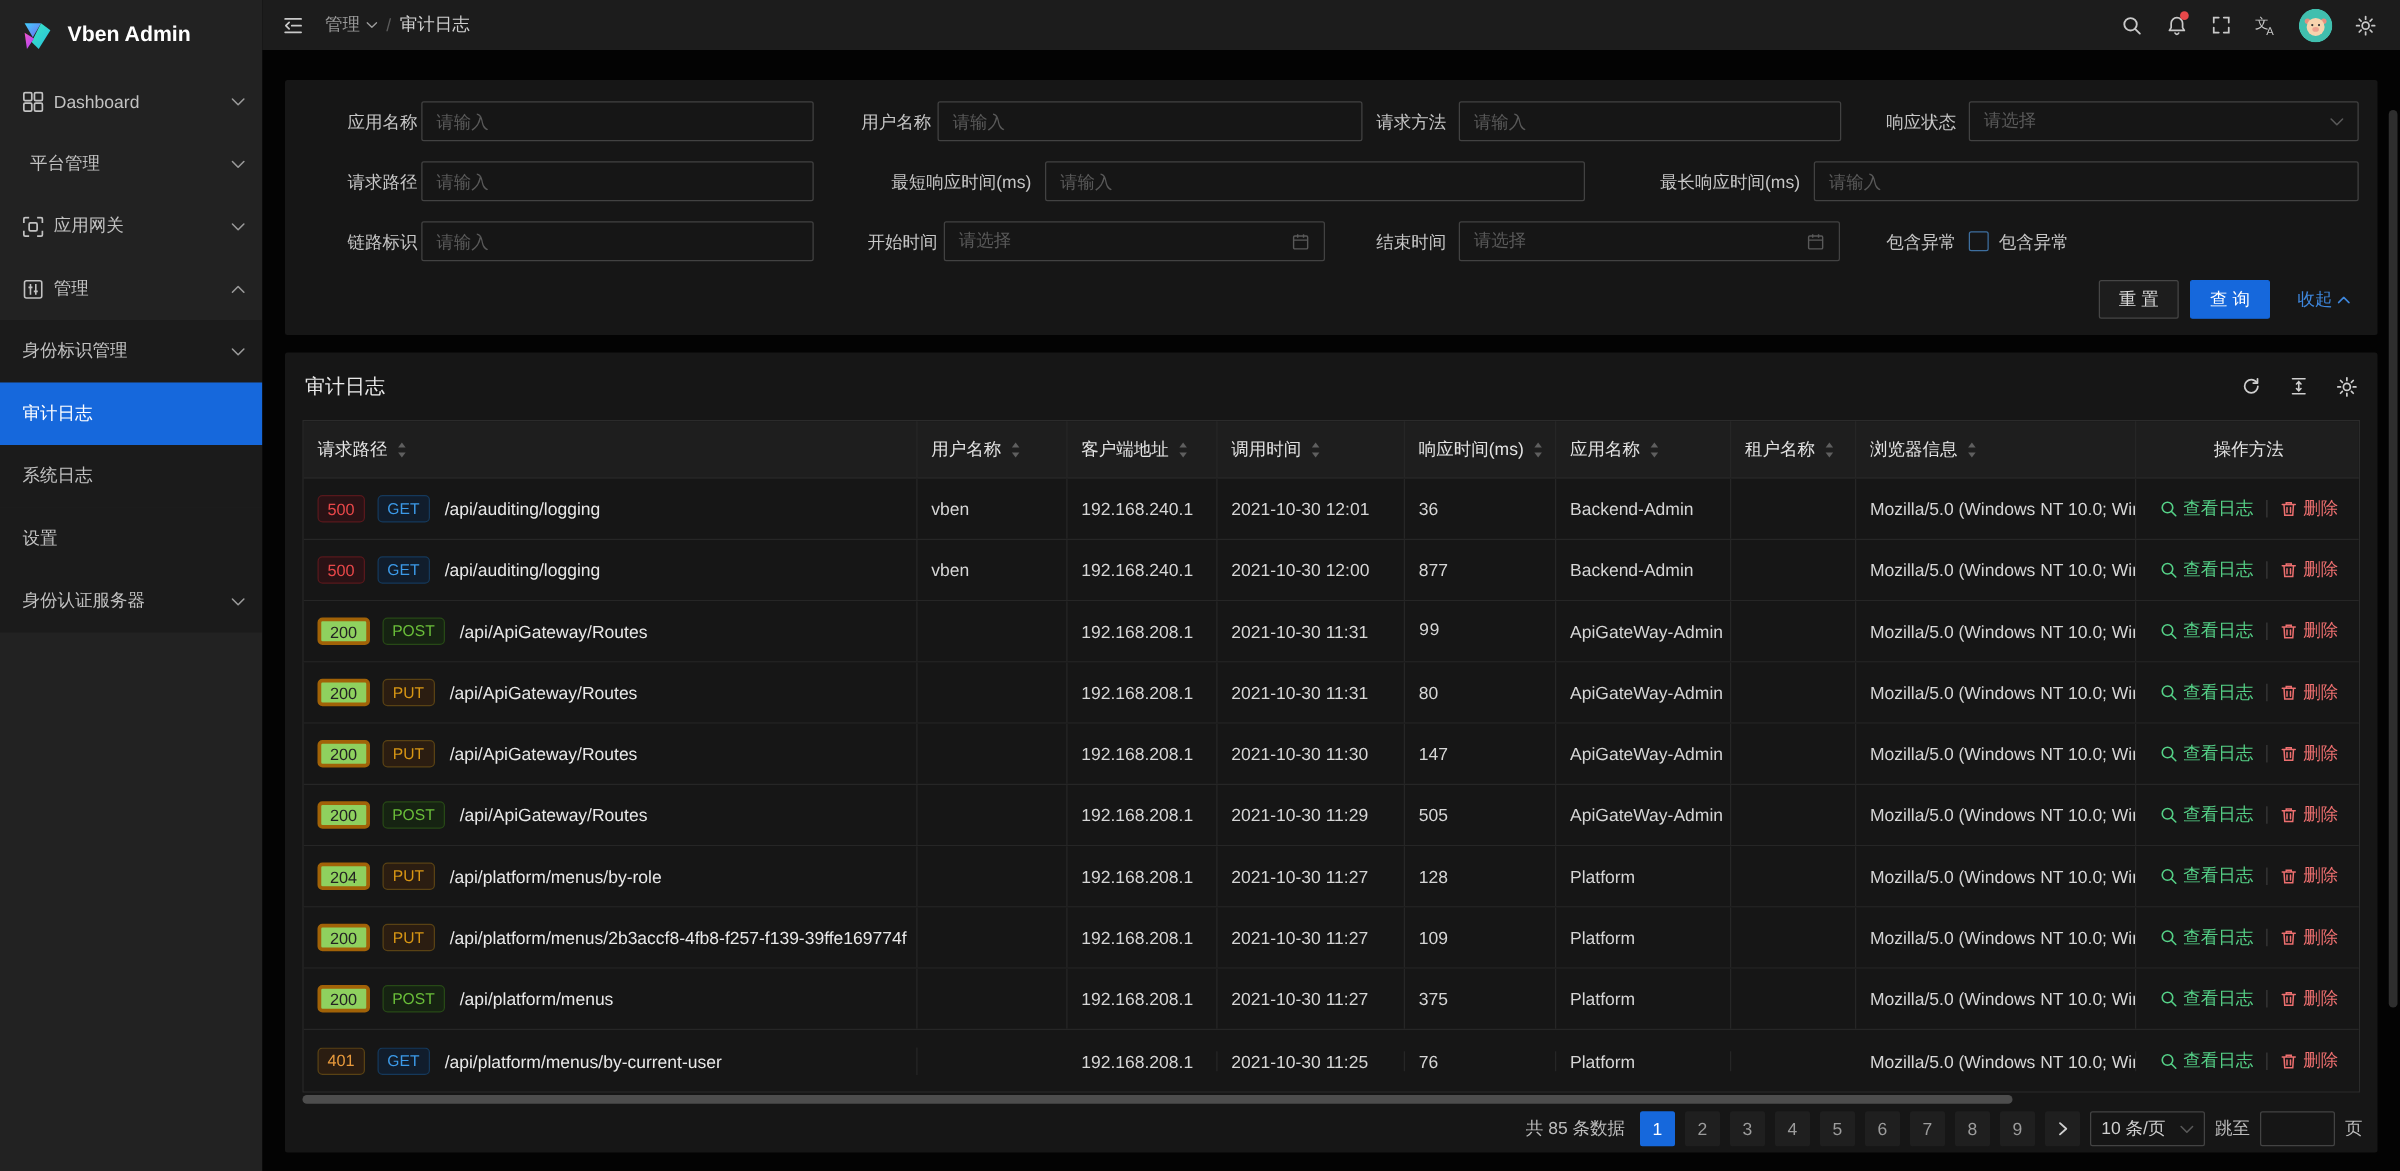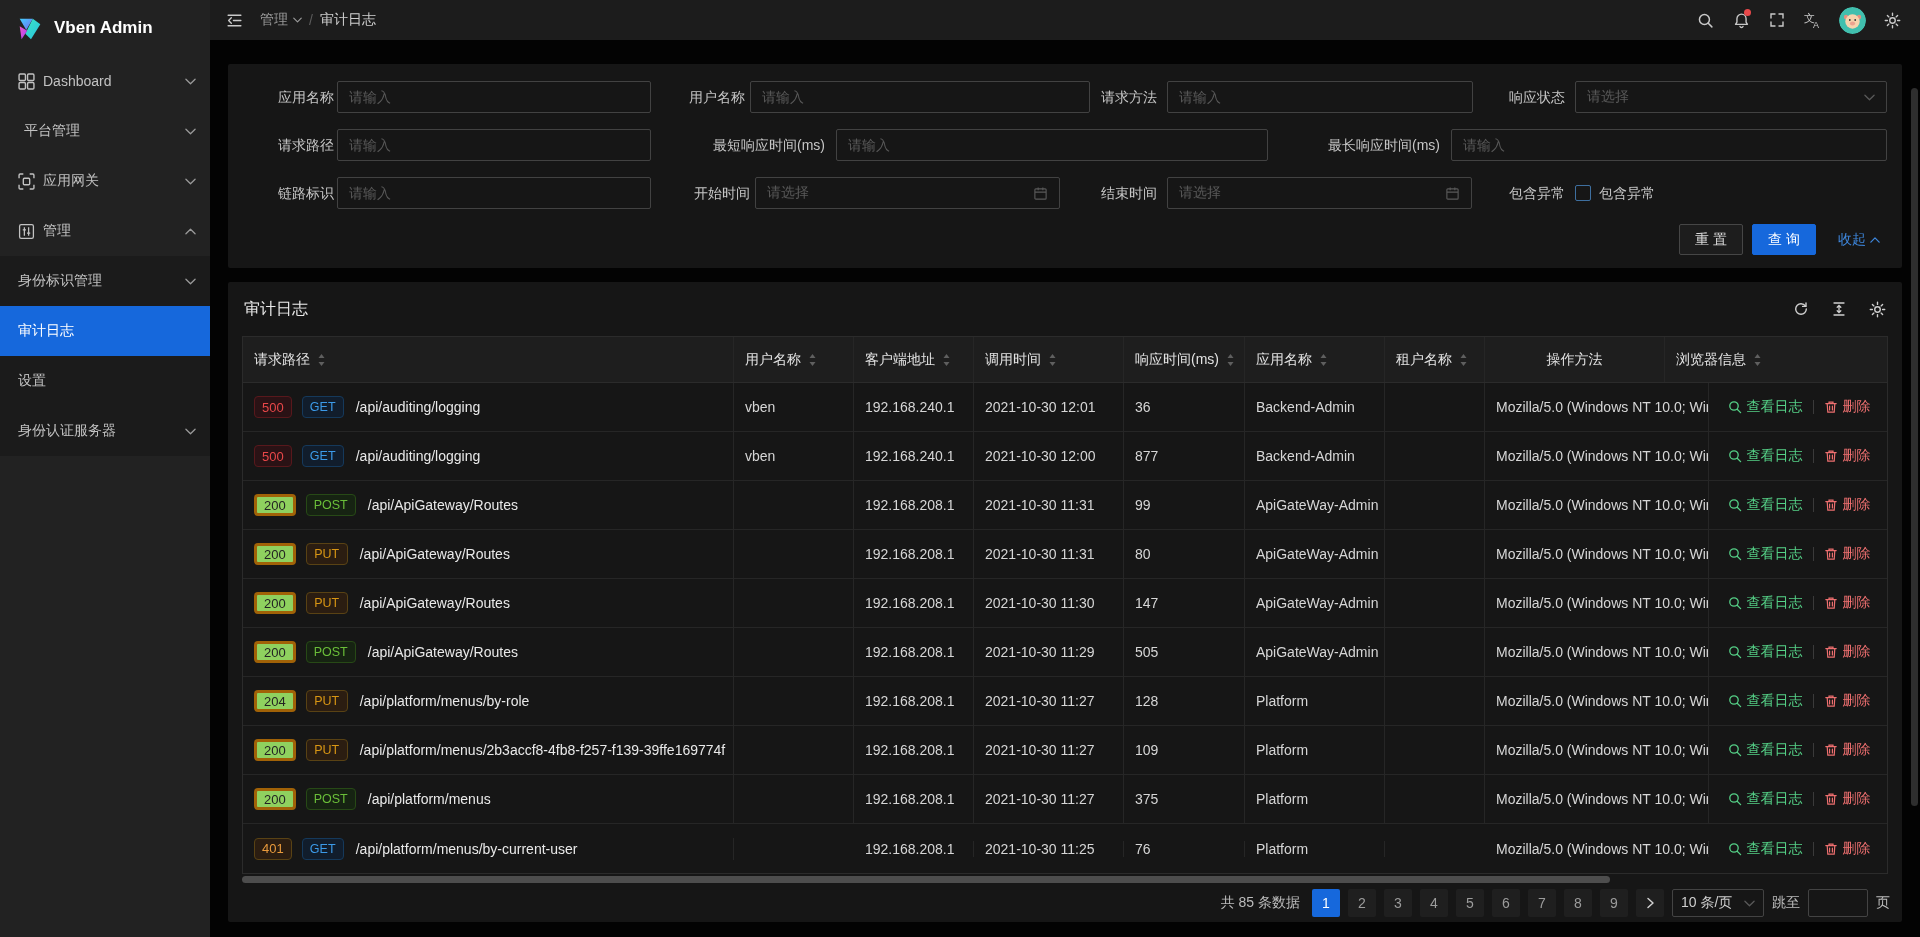--- a/index.html
+++ b/index.html
@@ -204,20 +204,23 @@
           <span class="mi-chevron">
             <svg width="11" height="7" viewBox="0 0 12 7" fill="none" stroke="currentColor" stroke-width="1.4" stroke-linecap="round" stroke-linejoin="round">
               <path d="M1 1l5 5 5-5"></path>
             </svg>
           </span>
         </div>
         <div class="menu-item sub active">
           <span class="mi-label">审计日志</span>
         </div>
         <div class="menu-item sub">
+          <span class="mi-label">系统日志</span>
+        </div>
+        <div class="menu-item sub">
           <span class="mi-label">设置</span>
         </div>
         <div class="menu-item sub">
           <span class="mi-label">身份认证服务器</span>
           <span class="mi-chevron">
             <svg width="11" height="7" viewBox="0 0 12 7" fill="none" stroke="currentColor" stroke-width="1.4" stroke-linecap="round" stroke-linejoin="round">
               <path d="M1 1l5 5 5-5"></path>
             </svg>
           </span>
         </div>
@@ -451,32 +454,32 @@
               </div>
               <div class="td" style="width: 100px;">
                 <span>租户名称</span>
                 <span class="sorter">
                   <svg width="9" height="14" viewBox="0 0 9 14">
                     <path d="M4.5 1 7.5 5h-6z" fill="#5f5f5f"></path>
                     <path d="M4.5 13 7.5 9h-6z" fill="#5f5f5f"></path>
                   </svg>
                 </span>
               </div>
-              <div class="td center" style="width: 180px;">
-                <span>操作方法</span>
-              </div>
               <div class="td" style="width: 224px;">
                 <span>浏览器信息</span>
                 <span class="sorter">
                   <svg width="9" height="14" viewBox="0 0 9 14">
                     <path d="M4.5 1 7.5 5h-6z" fill="#5f5f5f"></path>
                     <path d="M4.5 13 7.5 9h-6z" fill="#5f5f5f"></path>
                   </svg>
                 </span>
               </div>
+              <div class="td center" style="width: 180px;">
+                <span>操作方法</span>
+              </div>
             </div>
             <div class="tr">
               <div class="td" style="width: 491px;">
                 <span class="badge b-status bg-red">500</span>
                 <span class="badge b-method bg-blue-o">GET</span>
                 <span class="path">/api/auditing/logging</span>
               </div>
               <div class="td" style="width: 120px;">vben</div>
               <div class="td" style="width: 120px;">192.168.240.1</div>
               <div class="td" style="width: 150px;">2021-10-30 12:01</div>
@@ -541,21 +544,21 @@
             </div>
             <div class="tr">
               <div class="td" style="width: 491px;">
                 <span class="badge b-status bg-green-solid">200</span>
                 <span class="badge b-method bg-green-o">POST</span>
                 <span class="path">/api/ApiGateway/Routes</span>
               </div>
               <div class="td" style="width: 120px;"></div>
               <div class="td" style="width: 120px;">192.168.208.1</div>
               <div class="td" style="width: 150px;">2021-10-30 11:31</div>
-              <div class="td" style="width: 121px;">99</div>
+              <div class="td" style="width: 121px; font-family: Liberation Mono, monospace;">99</div>
               <div class="td" style="width: 140px;">ApiGateWay-Admin</div>
               <div class="td" style="width: 100px;"></div>
               <div class="td" style="width: 224px;">Mozilla/5.0 (Windows NT 10.0; Win</div>
               <div class="td center" style="width: 180px;">
                 <span class="act view">
                   <span class="ico">
                     <svg width="14" height="14" viewBox="0 0 14 14" fill="none" stroke="currentColor" stroke-width="1.3" stroke-linecap="round">
                       <circle cx="6" cy="6" r="4.2"></circle>
                       <path d="M9.2 9.2 12.6 12.6"></path>
                     </svg>

